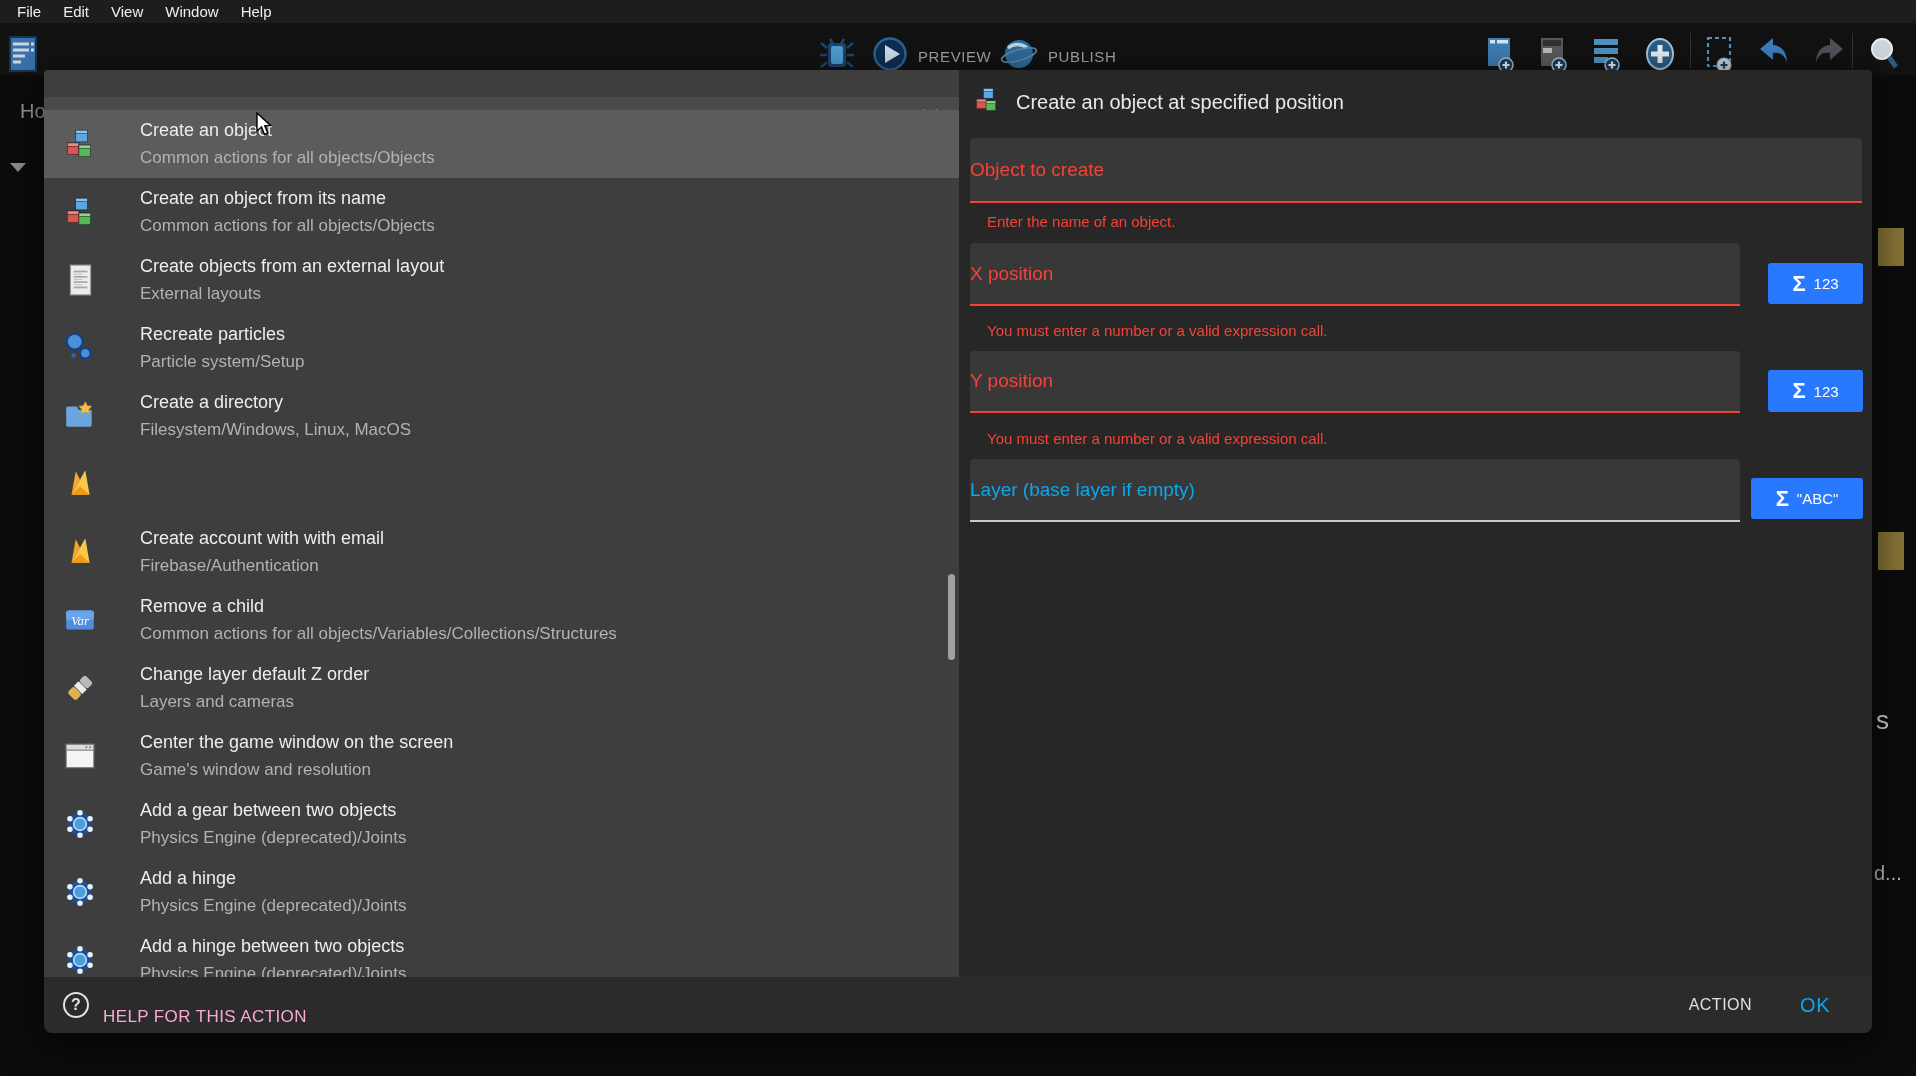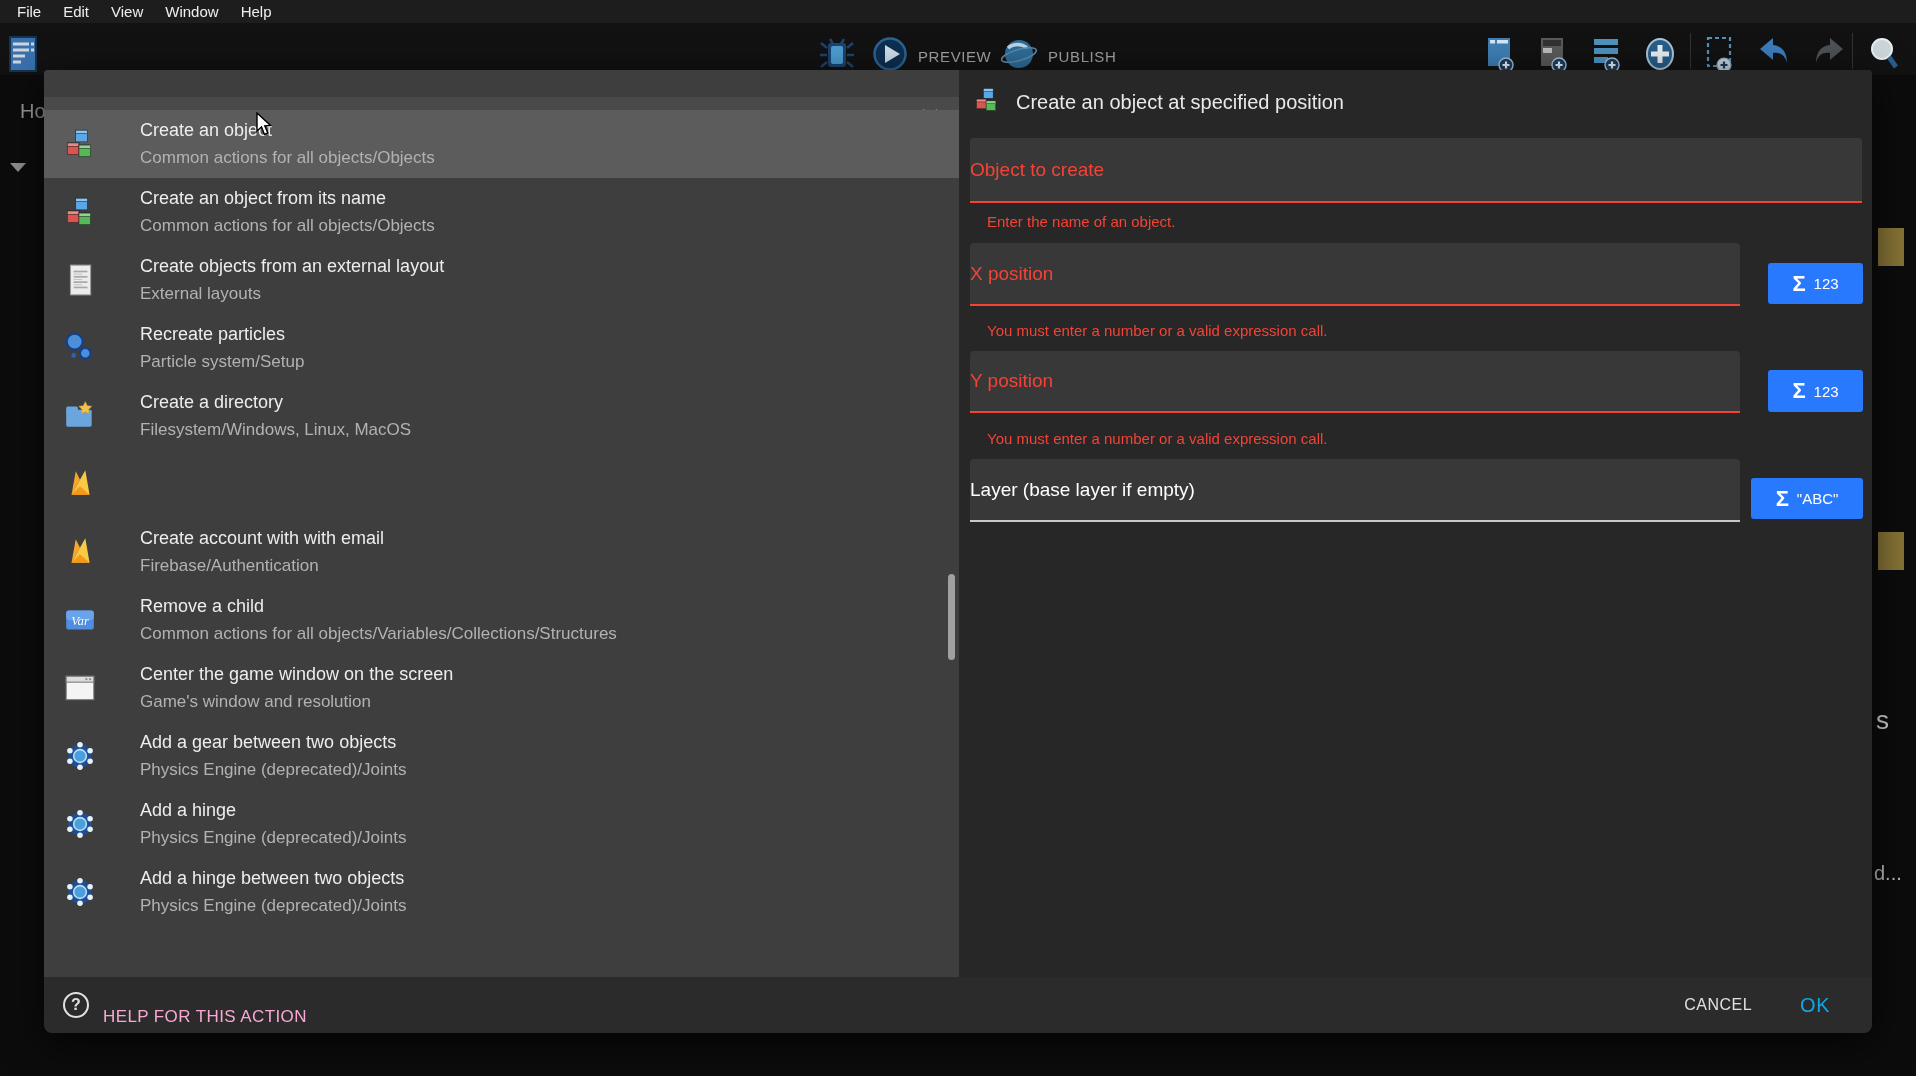--- a/index.html
+++ b/index.html
@@ -53,21 +53,21 @@
   .result-subtitle{color:#b2b2b2;font-size:17px;line-height:23px;margin-top:4px;}
   .scroll-thumb{position:absolute;right:4px;top:504px;width:7px;height:86px;background:#a0a0a0;border-radius:4px;}
   
   .right-panel{position:absolute;left:915px;top:0;width:913px;height:907px;background:#272727;}
   .rp-header{position:absolute;left:14px;top:16px;display:flex;align-items:center;gap:15px;}
   .rp-title{color:#e9e9e9;font-size:20px;}
   .field{position:absolute;background:#383838;border-radius:4px 4px 0 0;display:flex;align-items:center;}
   .field.error{border-bottom:2px solid #f44336;}
   .field.normal{border-bottom:2px solid #c9c9c9;}
   .field.error .flabel{color:#f44336;}
-  .field.normal .flabel{color:#ffffff;}
+  .field.normal .flabel{color:#0ea5e9;}
   .flabel{font-size:19px;}
   .helper{position:absolute;color:#f44336;font-size:15px;}
   .expr-btn{
     position:absolute;background:#2979ff;border-radius:3px;color:#fff;
     display:flex;align-items:center;justify-content:center;gap:8px;cursor:pointer;
   }
   .sigma{font-size:22px;font-weight:bold;line-height:1;}
   .expr-label{font-size:15px;}
   
   .dialog-footer{
@@ -363,20 +363,35 @@
               </svg>
             </span>
             <div class="result-text">
               <div class="result-title">Remove a child</div>
               <div class="result-subtitle">Common actions for all objects/Variables/Collections/Structures</div>
             </div>
           </div>
           <div class="result-row">
             <span class="result-icon">
               <svg width="34" height="34" viewBox="0 0 32 32">
+                <g transform="rotate(45 16 16)">
+                  <rect x="10.5" y="4" width="11" height="8" rx="2.5" fill="#b9b9b9"></rect>
+                  <rect x="10.5" y="12.5" width="11" height="6" fill="#eaeaea"></rect>
+                  <rect x="10.5" y="19" width="11" height="8.5" rx="2.5" fill="#e2b14e"></rect>
+                </g>
+              </svg>
+            </span>
+            <div class="result-text">
+              <div class="result-title">Change layer default Z order</div>
+              <div class="result-subtitle">Layers and cameras</div>
+            </div>
+          </div>
+          <div class="result-row">
+            <span class="result-icon">
+              <svg width="34" height="34" viewBox="0 0 32 32">
                 <rect x="3" y="5" width="26" height="22" fill="#f4f4f4" stroke="#7a7a7a"></rect>
                 <rect x="3" y="5" width="26" height="5.5" fill="#dcdcdc" stroke="#7a7a7a"></rect>
                 <circle cx="25.5" cy="7.7" r="1" fill="#888"></circle>
                 <circle cx="22" cy="7.7" r="1" fill="#888"></circle>
               </svg>
             </span>
             <div class="result-text">
               <div class="result-title">Center the game window on the screen</div>
               <div class="result-subtitle">Game's window and resolution</div>
             </div>
@@ -493,21 +508,21 @@
     </div>
 
     <div class="dialog-footer">
       <div class="help-link">
         <span class="help-circle">
             <span>?</span>
           </span>
         <span class="help-text">HELP FOR THIS ACTION</span>
       </div>
       <div class="footer-actions">
-        <span class="btn-cancel">CANCEL</span>
+        <span class="btn-cancel">ACTION</span>
         <span class="btn-ok">OK</span>
       </div>
     </div>
   </div>
 
   <span class="cursor"><svg width="18" height="26" viewBox="0 0 18 26">
         <path d="M1 1 L1 19 L5.5 15 L8.5 22.5 L11.8 21 L8.8 13.8 L14.5 13.5 Z" fill="#fff" stroke="#000" stroke-width="1.4"></path>
       </svg></span>
 </div>
 

